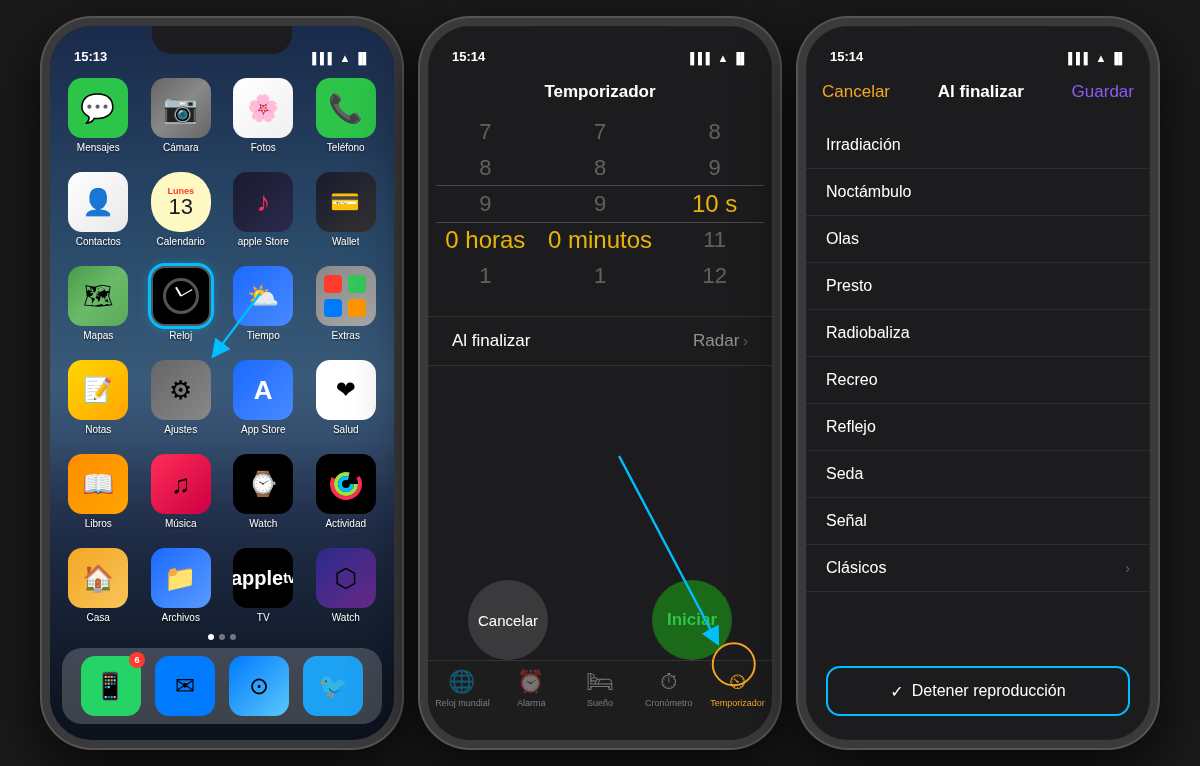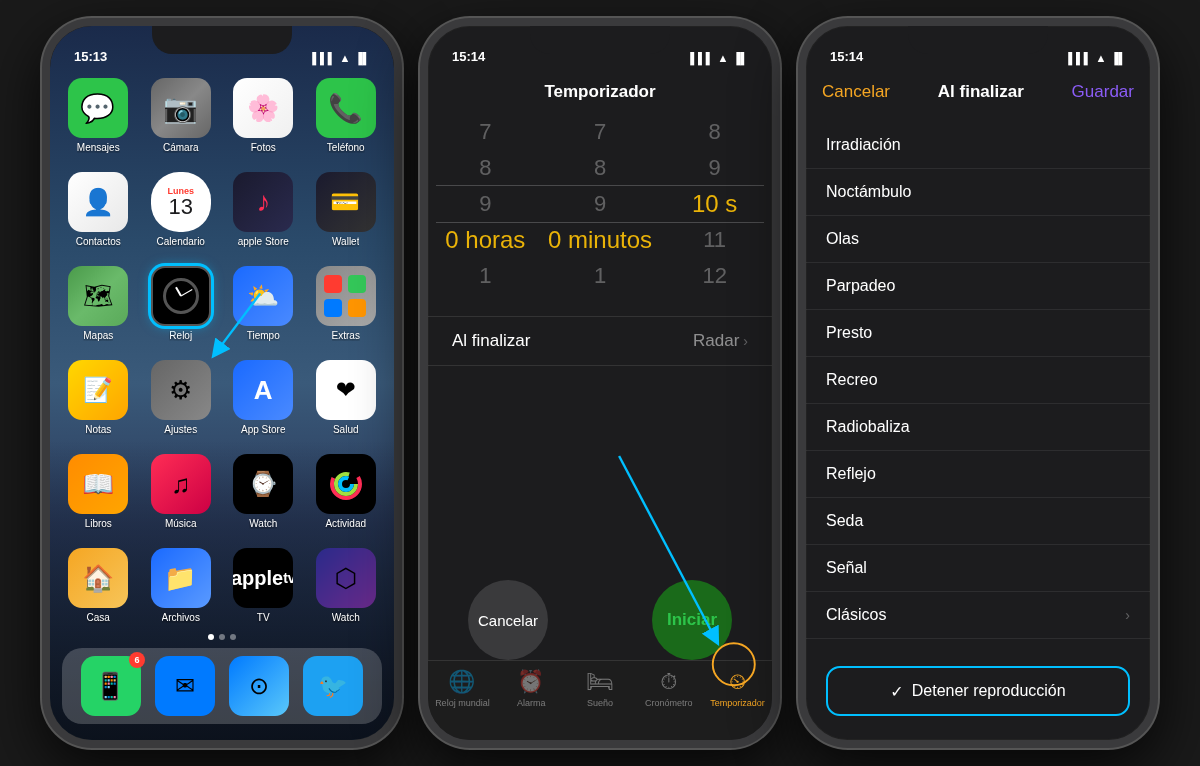--- a/index.html
+++ b/index.html
@@ -117,21 +117,21 @@
       max-width: 64px;
       text-overflow: ellipsis;
     }
 
     
     .app-messages { background: #2dc44a; }
     .app-camera { background: linear-gradient(135deg, #666 0%, #888 50%, #666 100%); }
     .app-photos { background: linear-gradient(135deg, #fff 0%, #f0f0f0 100%); }
     .app-phone { background: #2dc44a; }
     .app-contacts { background: linear-gradient(135deg, #fff 0%, #e8e8e8 100%); }
-    .app-calendar { background: #ffffff; border-radius: 28px; }
+    .app-calendar { background: #fef9c3; border-radius: 28px; }
     .app-itunes { background: linear-gradient(135deg, #1a1a2e 0%, #2a2a4e 100%); }
     .app-wallet { background: linear-gradient(135deg, #1a1a2e 0%, #333 100%); }
     .app-maps { background: linear-gradient(135deg, #4a9a4a 0%, #6aba6a 50%, #5aaa5a 100%); }
     .app-clock { background: black; border: 2px solid #555; }
     .app-weather { background: linear-gradient(135deg, #1a6aff 0%, #4a8aff 100%); }
     .app-extras { background: linear-gradient(135deg, #888 0%, #aaa 100%); }
     .app-notes { background: linear-gradient(135deg, #ffd700 0%, #ffa500 100%); }
     .app-settings { background: linear-gradient(135deg, #666 0%, #888 100%); }
     .app-appstore { background: linear-gradient(135deg, #1a6aff 0%, #4a8aff 100%); }
     .app-health { background: white; }
@@ -721,30 +721,27 @@
       <div class="af-item">
         <span>Irradiación</span>
       </div>
       <div class="af-item">
         <span>Noctámbulo</span>
       </div>
       <div class="af-item">
         <span>Olas</span>
       </div>
       <div class="af-item">
-        <span>Parpadeo</span>
-      </div>
-      <div class="af-item">
         <span>Presto</span>
       </div>
       <div class="af-item">
+        <span>Radiobaliza</span>
+      </div>
+      <div class="af-item">
         <span>Recreo</span>
-      </div>
-      <div class="af-item">
-        <span>Radiobaliza</span>
       </div>
       <div class="af-item">
         <span>Reflejo</span>
       </div>
       <div class="af-item">
         <span>Seda</span>
       </div>
       <div class="af-item">
         <span>Señal</span>
       </div>

